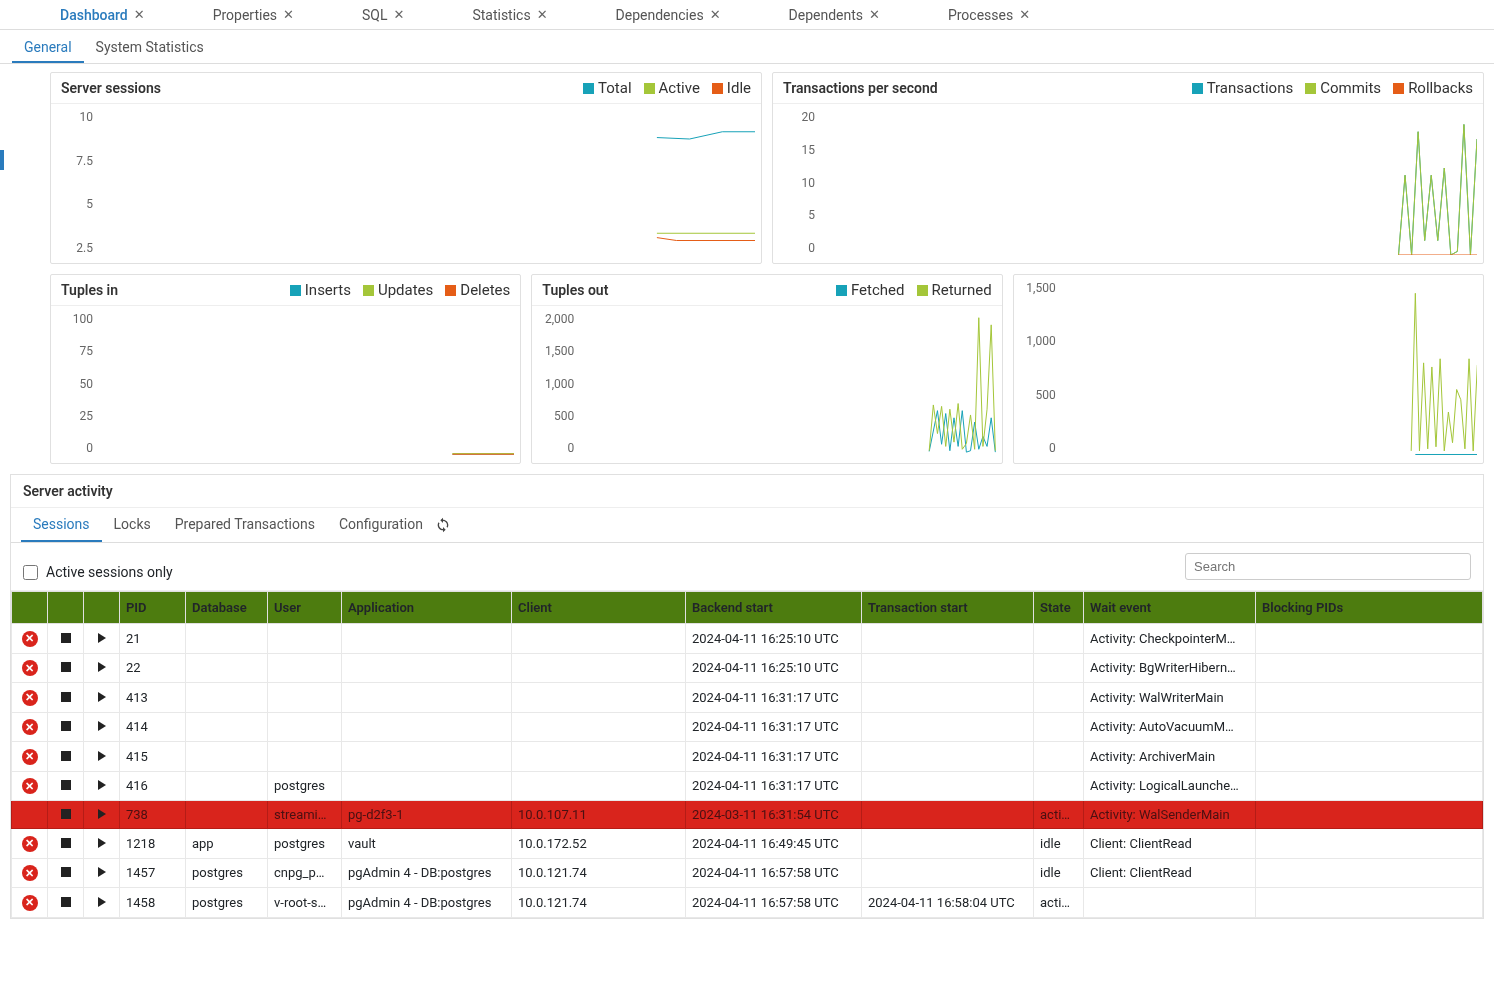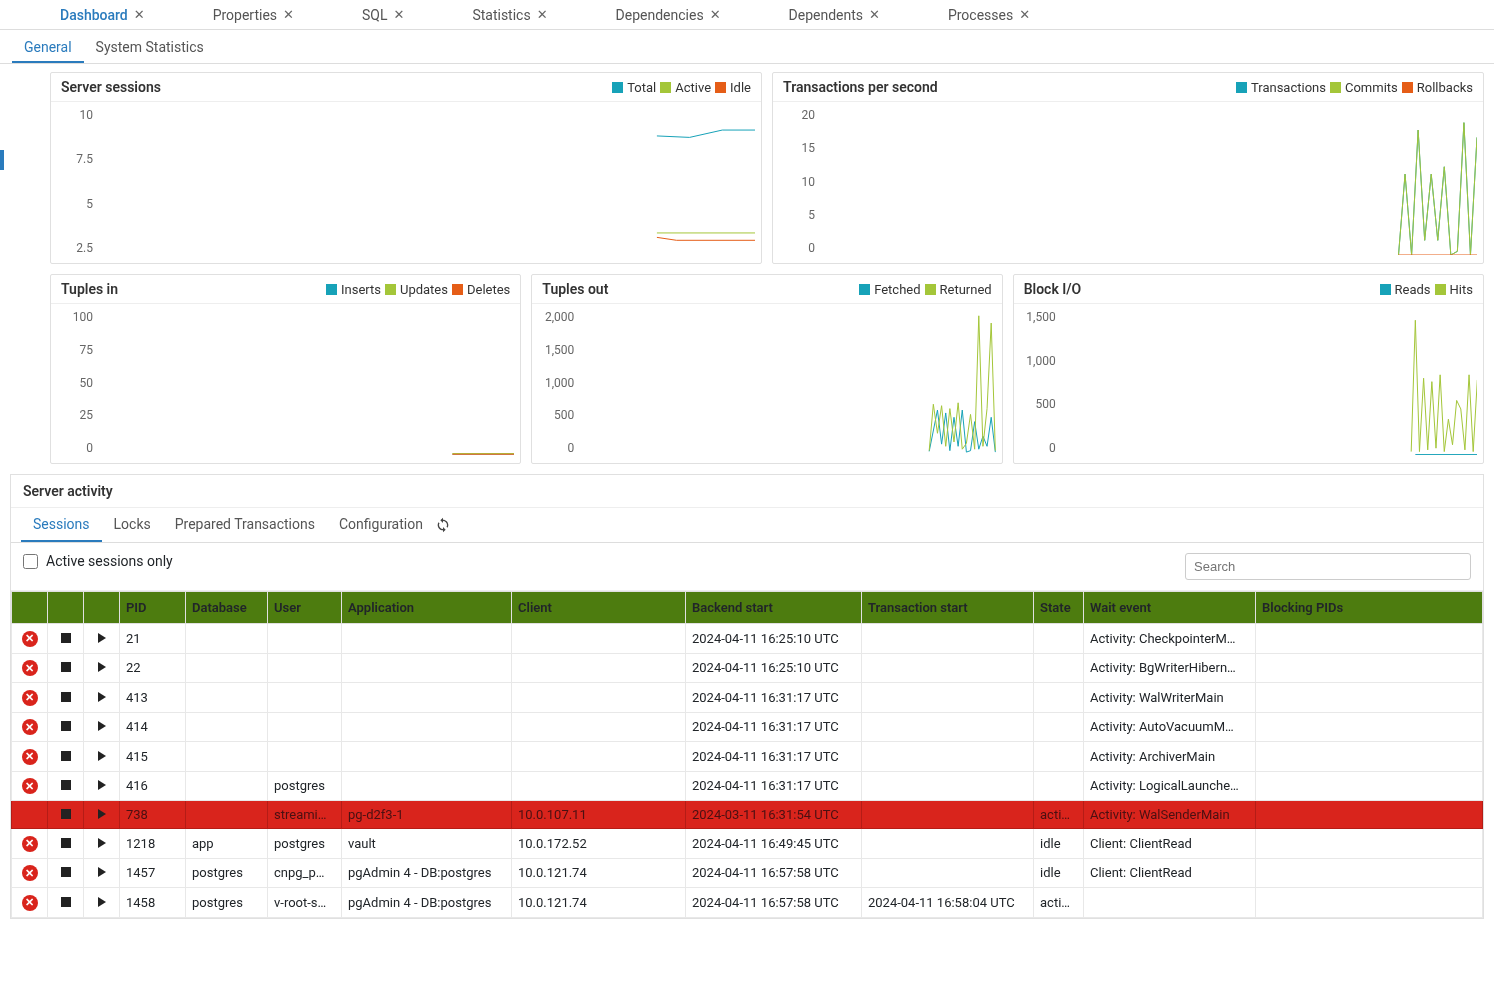--- a/index.html
+++ b/index.html
@@ -9,34 +9,34 @@
   .tabs-top .tab.active { color: #2a7bbd; font-weight: 500; }
   .tabs-top .close-icon { font-size: 13px; color: #666; }
   .side-indicator { position: absolute; left: 0; top: 150px; width: 4px; height: 20px; background: #2a7bbd; }
   .sub-tabs { display: flex; border-bottom: 1px solid #ddd; padding: 0 12px; height: 34px; align-items: flex-end; }
   .sub-tabs .stab { padding: 6px 12px; cursor: pointer; border-bottom: 2px solid transparent; color: #555; }
   .sub-tabs .stab.active { color: #2a7bbd; border-bottom-color: #2a7bbd; }
   .content { padding: 8px 10px 0 10px; }
   .charts-row { display: flex; gap: 10px; margin-bottom: 10px; margin-left: 40px; }
   .chart-card { border: 1px solid #e0e0e0; border-radius: 2px; background: #fff; display: flex; flex-direction: column; }
   .chart-header { display: flex; justify-content: space-between; align-items: center; padding: 6px 10px; border-bottom: 1px solid #eee; font-weight: 600; color: #333; }
-  .legend { display: flex; gap: 4px; font-size: 13px; font-weight: 400; }
+  .legend { display: flex; gap: 12px; font-size: 15px; font-weight: 400; }
   .legend span { display: inline-flex; align-items: center; gap: 4px; }
   .swatch { display: inline-block; width: 11px; height: 11px; }
   .chart-body { position: relative; padding: 6px 4px 8px 4px; flex: 1; }
   .y-axis { position: absolute; left: 0; top: 6px; bottom: 8px; width: 48px; display: flex; flex-direction: column; justify-content: space-between; }
   .y-axis span { font-size: 12px; color: #666; text-align: right; padding-right: 6px; }
   .plot-area { position: absolute; left: 50px; right: 6px; top: 6px; bottom: 8px; }
   .plot-area svg { width: 100%; height: 100%; }
   .activity-card { border: 1px solid #e0e0e0; margin-top: 8px; }
   .activity-title { padding: 8px 12px; border-bottom: 1px solid #eee; font-weight: 600; color: #333; }
   .activity-tabs { display: flex; justify-content: flex-start; align-items: center; border-bottom: 1px solid #ddd; padding: 0 10px; }
   .activity-tabs .stab { padding: 8px 12px; border-bottom: 2px solid transparent; color: #555; cursor: pointer; }
   .activity-tabs .stab.active { color: #2a7bbd; border-bottom-color: #2a7bbd; }
-  .filter-row { display: flex; justify-content: space-between; align-items: flex-start; padding: 10px 12px; border-bottom: 1px solid #eee; }
+  .filter-row { display: flex; justify-content: space-between; align-items: flex-end; padding: 10px 12px; border-bottom: 1px solid #eee; }
   .filter-row .cb { display: flex; align-items: center; gap: 8px; }
   .filter-row input[type="text"] { border: 1px solid #ccc; padding: 5px 8px; border-radius: 3px; width: 286px; font-size: 13px; }
   .filter-row input[type="checkbox"] { width: 15px; height: 15px; }
   table { width: 100%; border-collapse: collapse; table-layout: fixed; }
   thead th { text-align: left; font-weight: 600; padding: 8px 6px; border: 1px solid #e0e0e0; background: #4d7c0f; font-size: 13px; white-space: nowrap; overflow: hidden; }
   tbody td { padding: 6px 6px; border: 1px solid #e8e8e8; font-size: 13px; white-space: nowrap; overflow: hidden; text-overflow: ellipsis; }
   tbody tr.hl td { background: #d9241c; color: #4a1012; border-color: #b51c16; }
   .icon-cell { text-align: center; }
   .x-icon { display: inline-flex; width: 16px; height: 16px; background: #d9241c; border-radius: 50%; color: #fff; align-items: center; justify-content: center; font-size: 11px; font-weight: bold; }
   .stop-icon { display: inline-block; width: 10px; height: 10px; background: #222; }
@@ -210,33 +210,20 @@
             <span>500</span>
             <span>0</span>
           </div>
         <div class="plot-area" id="pa-tuples_out"><svg viewBox="0 0 100 100" preserveAspectRatio="none">
               <polyline points="84,97.5 86,69 87,92.5 88,71 89,97 90,74 91,94 92,69 93,98 94,97 95,77 96,96 97,87 98,94 99,74 100,98" fill="none" stroke="#17a2b8" stroke-width="1" vector-effect="non-scaling-stroke"></polyline>
               <polyline points="84,97 85,65 86,85 87,66 88,94 89,68 90,91 91,64 92,96 93,92 94,72 95,96 96,4 97,94 98,68 99,9 100,97" fill="none" stroke="#a4c639" stroke-width="1" vector-effect="non-scaling-stroke"></polyline>
             </svg></div>
       </div>
     </div>
     <div class="chart-card" style="flex:1; height:190px;">
-      <div class="chart-header">
-        <span>Block I/O</span>
-        <span class="legend" id="lg-block_io">
-            <span>
-              <i class="swatch" style="background: rgb(23, 162, 184);"></i>
-              <span>Reads</span>
-            </span>
-            <span>
-              <i class="swatch" style="background: rgb(164, 198, 57);"></i>
-              <span>Hits</span>
-            </span>
-          </span>
-      </div>
       <div class="chart-body">
         <div class="y-axis" id="yx-block_io">
             <span>1,500</span>
             <span>1,000</span>
             <span>500</span>
             <span>0</span>
           </div>
         <div class="plot-area" id="pa-block_io"><svg viewBox="0 0 100 100" preserveAspectRatio="none">
               <polyline points="85,99.70588235294117 100,99.70588235294117" fill="none" stroke="#17a2b8" stroke-width="1" vector-effect="non-scaling-stroke"></polyline>
               <polyline points="84,97.6470588235294 85,7.058823529411768 86,97.6470588235294 87,47.05882352941176 88,96.47058823529412 89,49.411764705882355 90,95.29411764705883 91,44.705882352941174 92,97.6470588235294 93,75.29411764705883 94,92.94117647058823 95,62.35294117647059 96,68.23529411764706 97,96.47058823529412 98,44.705882352941174 99,97.6470588235294 100,48.23529411764705" fill="none" stroke="#a4c639" stroke-width="1" vector-effect="non-scaling-stroke"></polyline>

